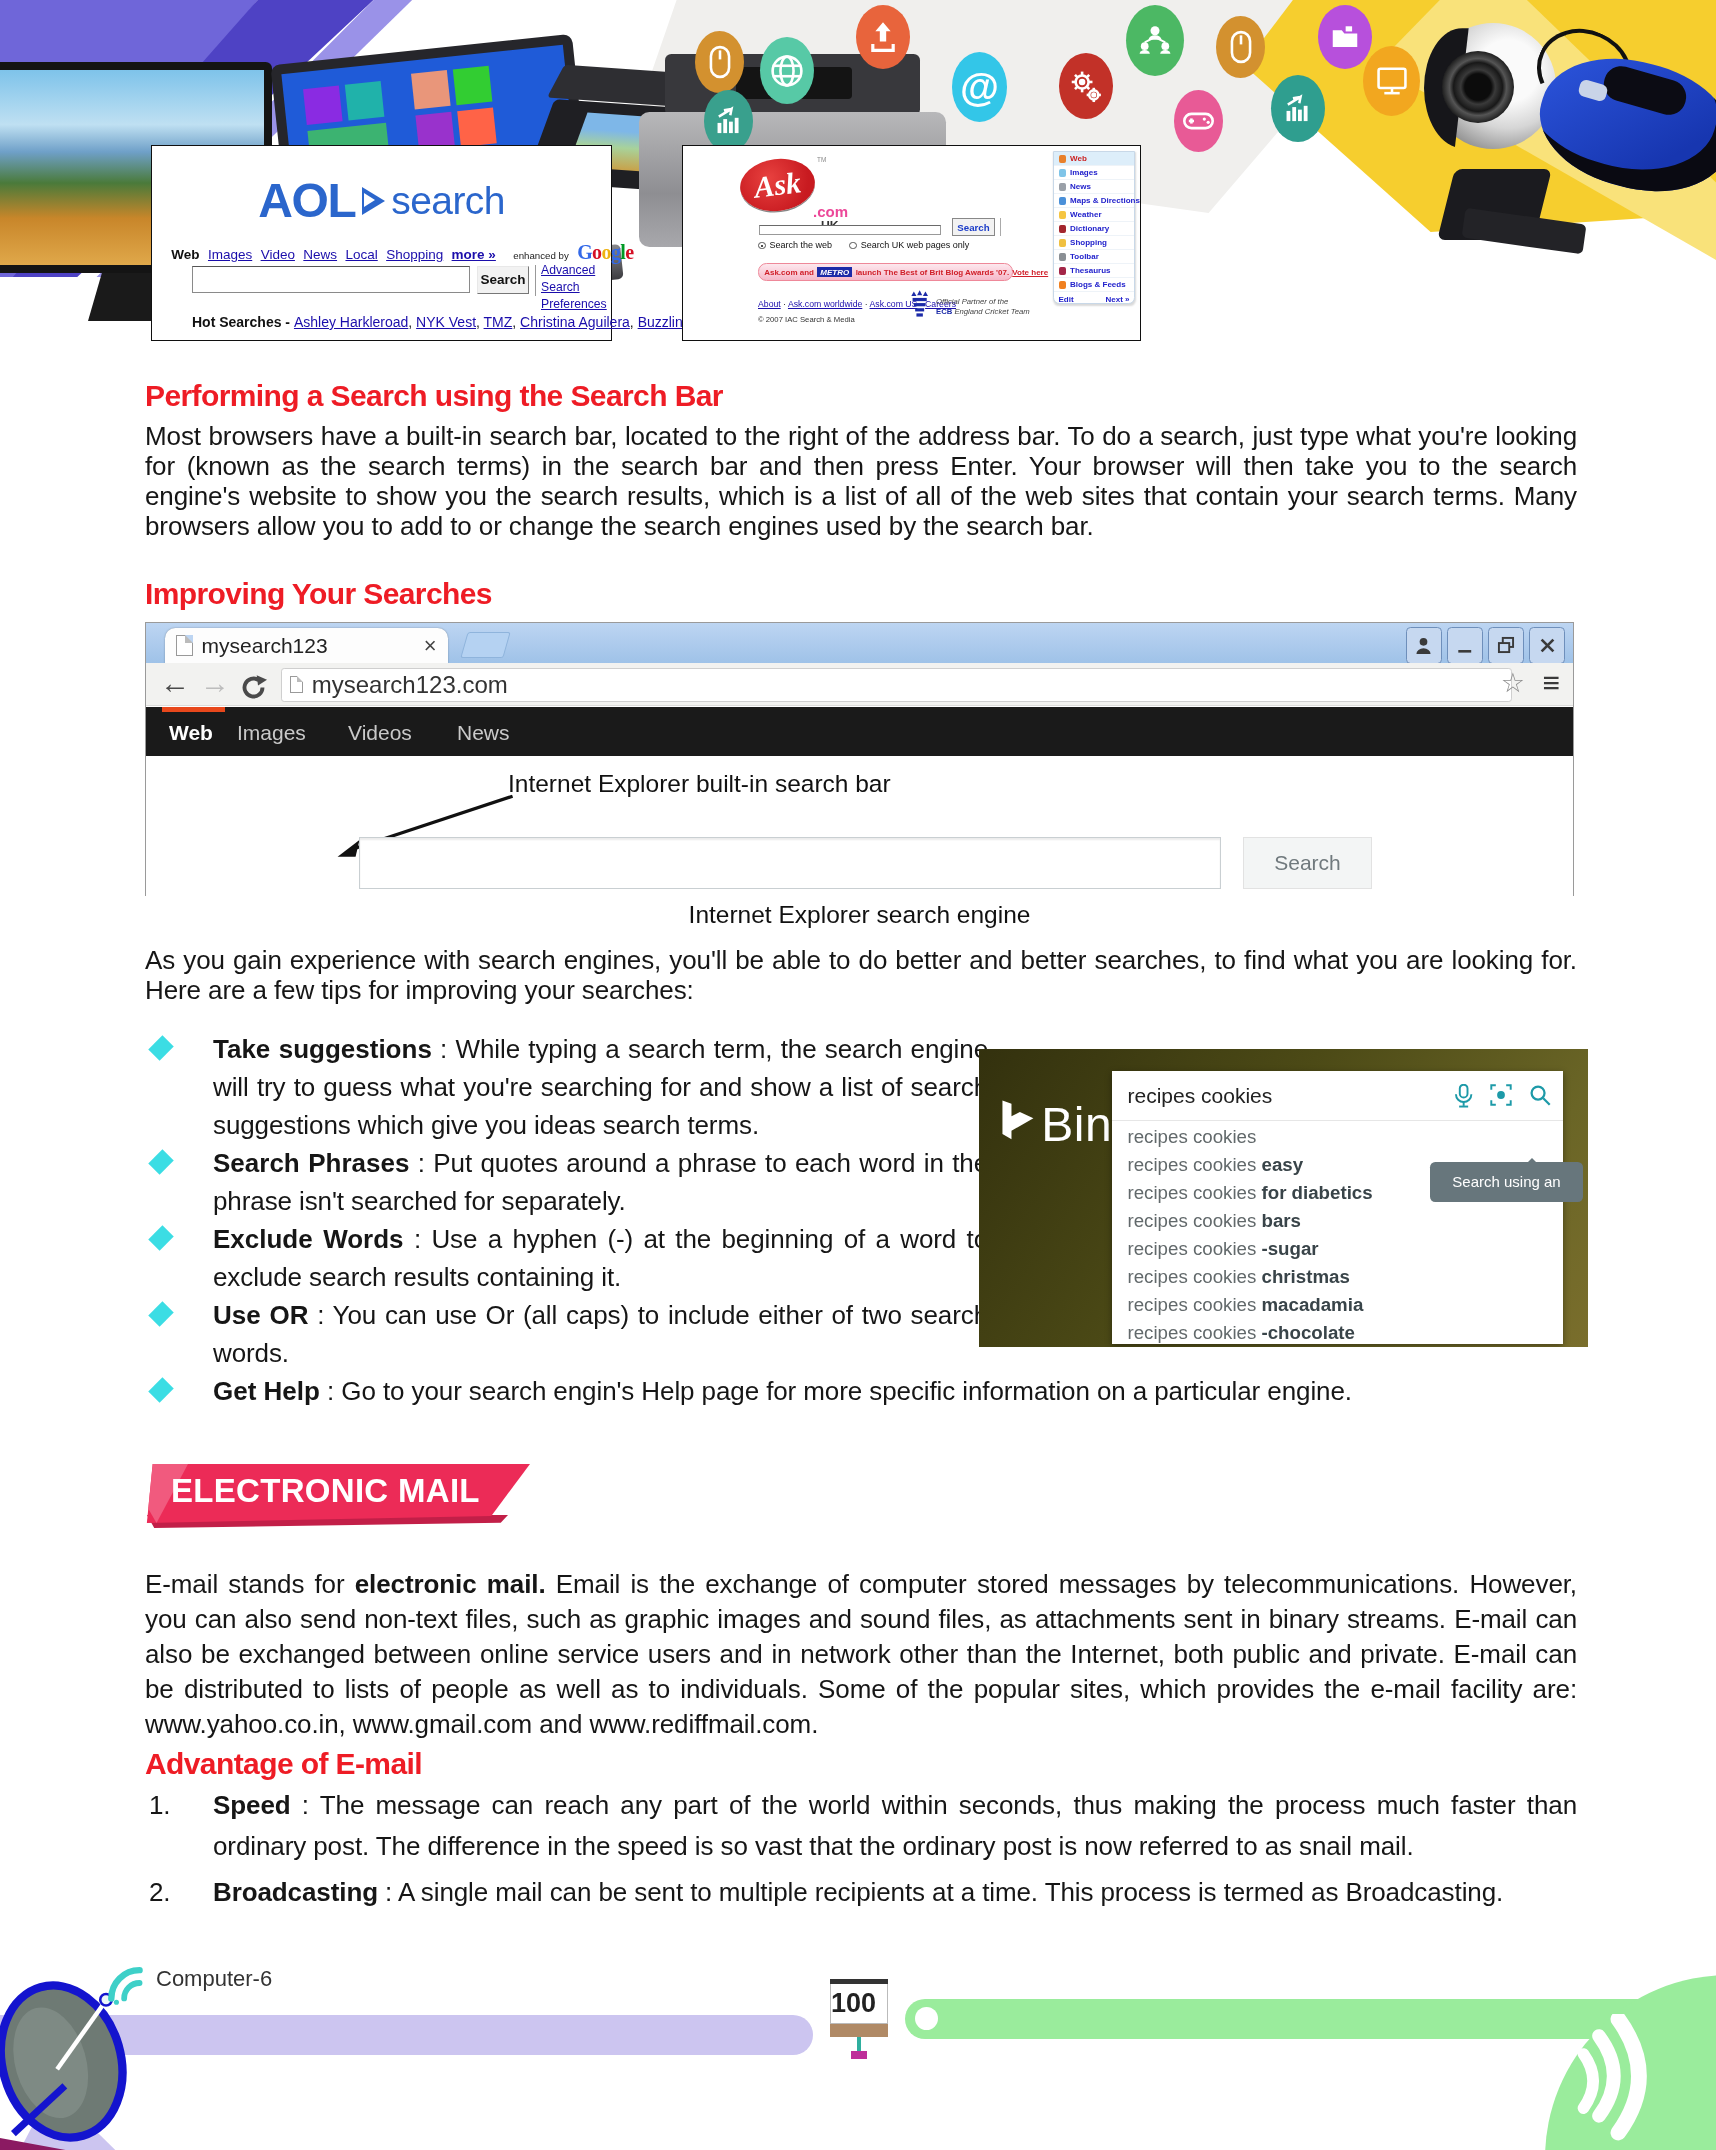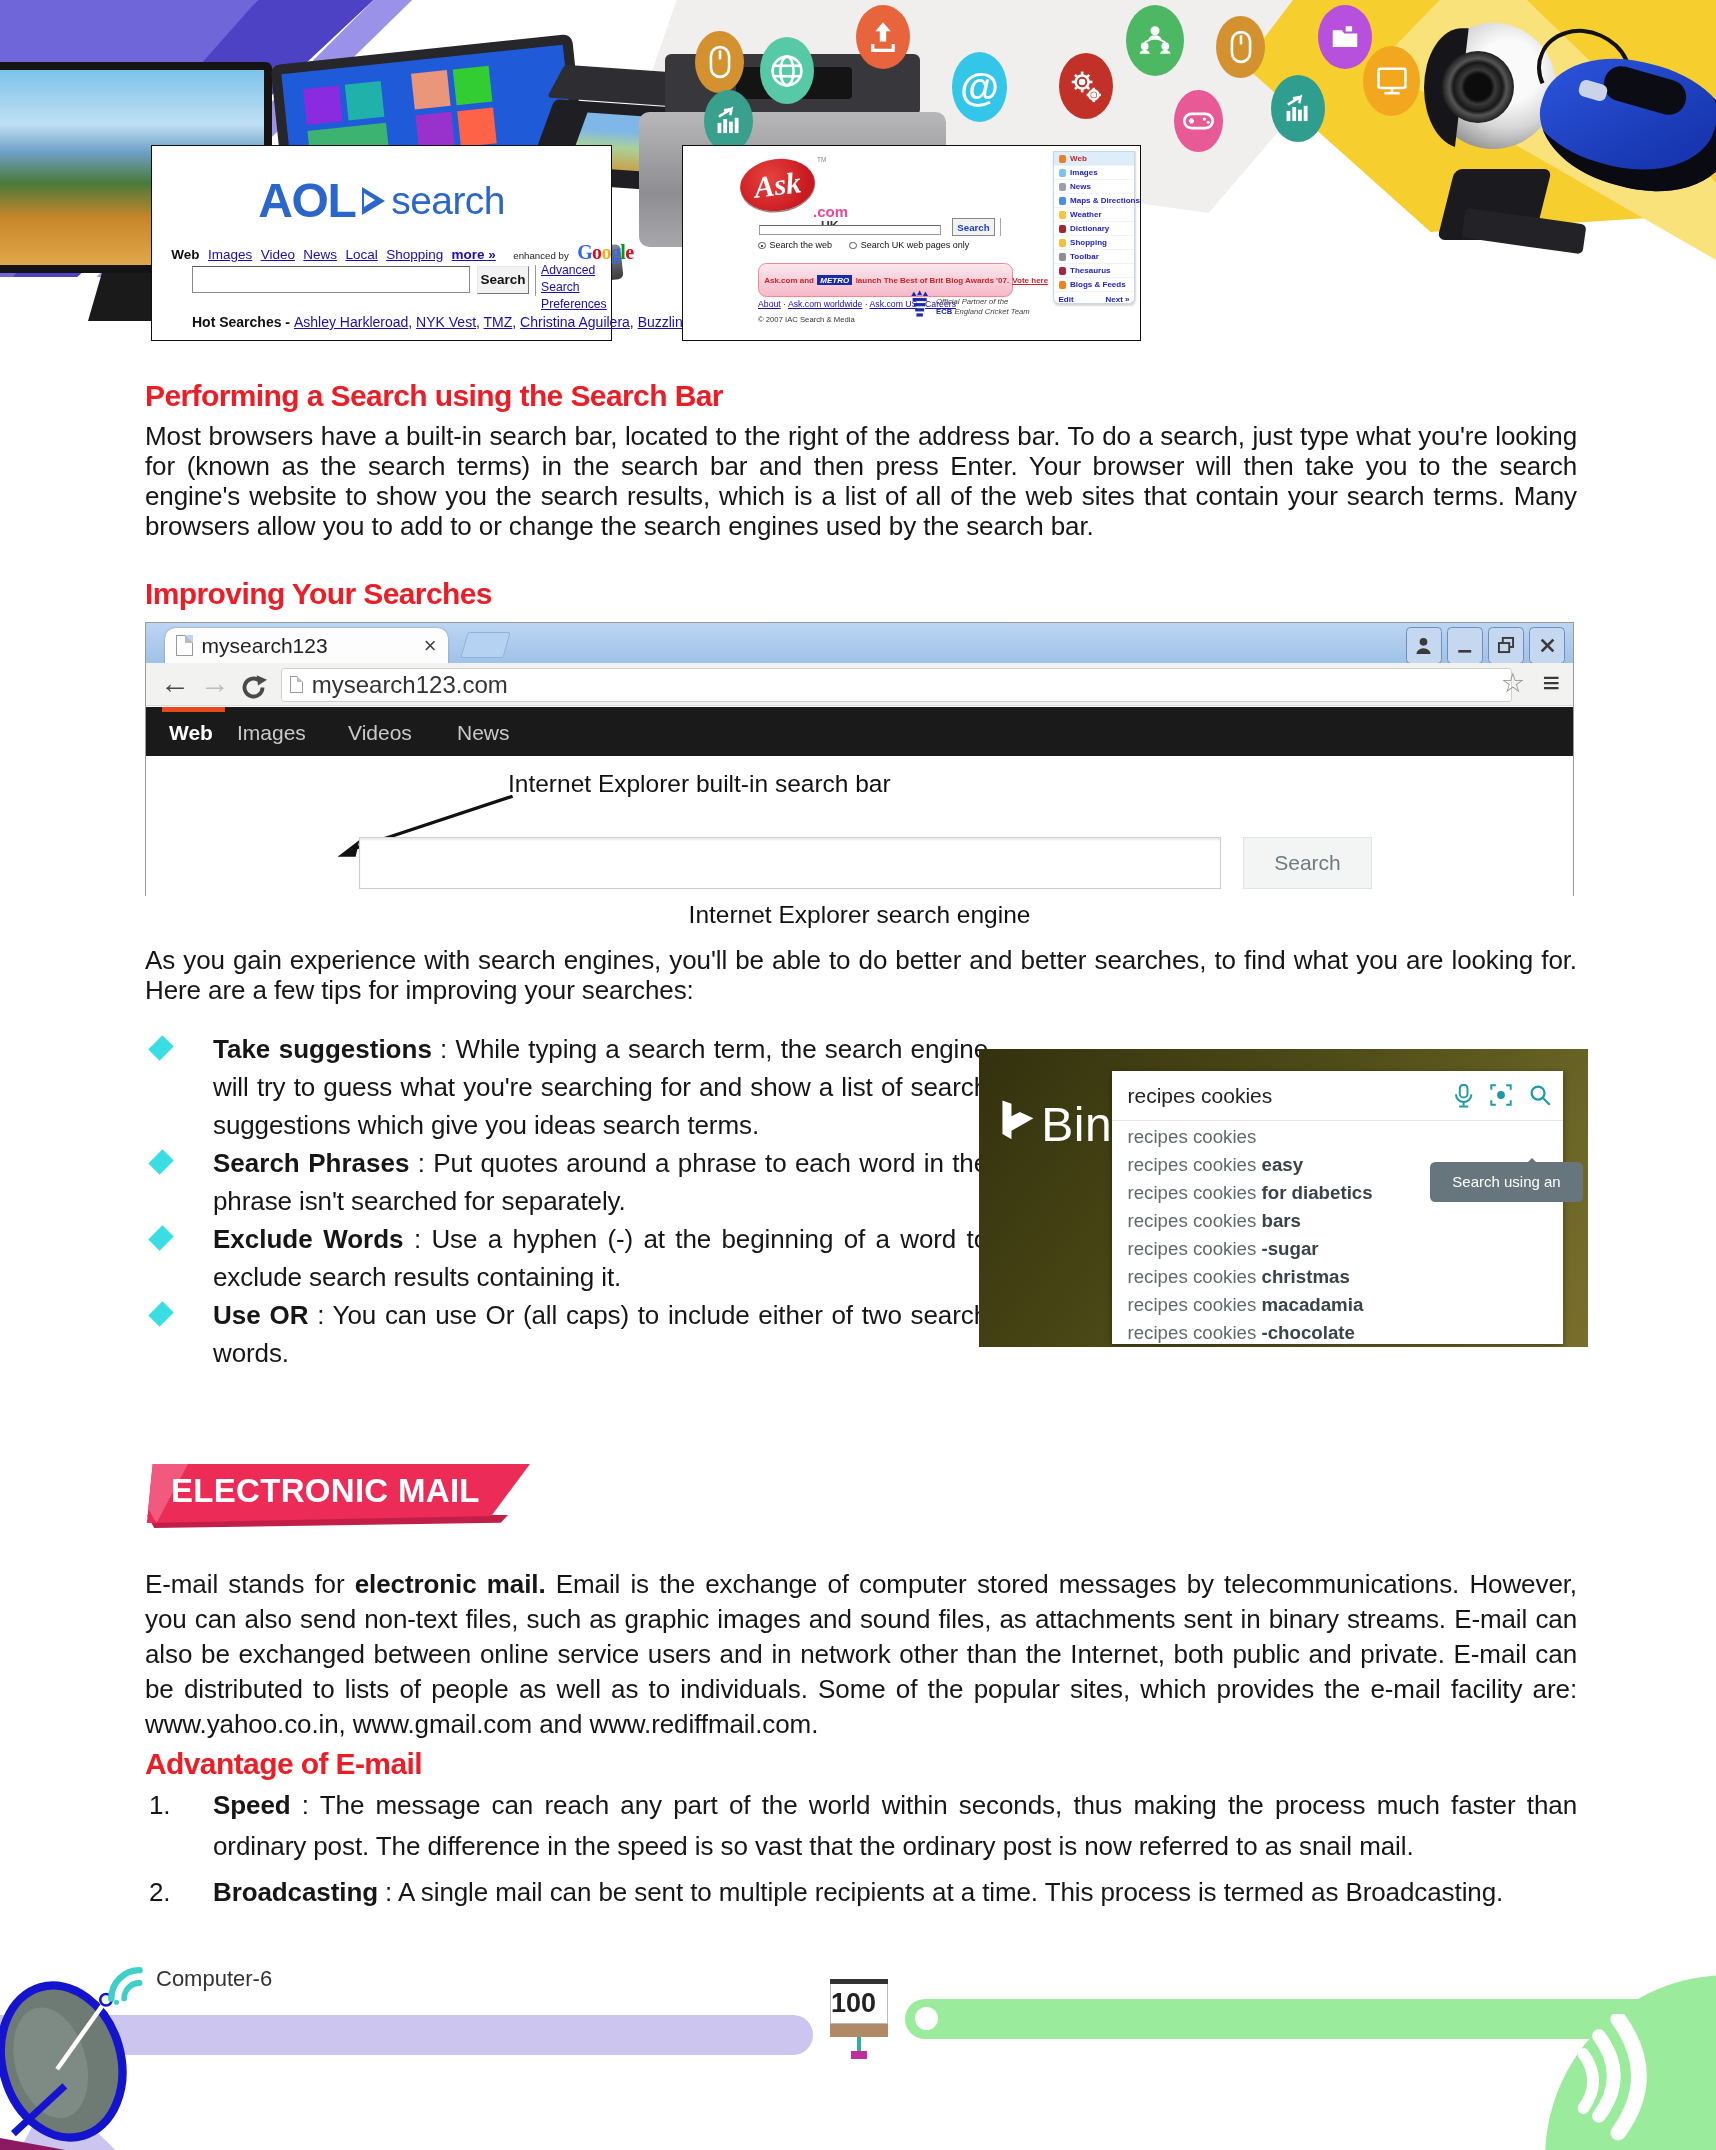--- a/index.html
+++ b/index.html
@@ -93,21 +93,21 @@
 .ask-oval span{color:#fff;font-size:30px;font-weight:bold;font-style:italic;font-family:"Liberation Serif",serif}
 .ask-tm{position:absolute;left:134px;top:10.3px;font-size:6.4px;color:#888}
 .ask-com{position:absolute;left:130px;top:57px;font-size:15px;font-weight:bold;color:#ec4899}
 .ask-uk{position:absolute;left:138px;top:73px;font-size:12.2px;font-weight:bold;color:#333}
 .ask-input{position:absolute;left:76px;top:79px;width:182px;height:10.3px;background:#fff;border:0.6px solid #999;border-top:1.9px solid #6a6a6a}
 .ask-btn{position:absolute;left:269px;top:72px;width:43px;height:18px;background:#F2F2F2;border:0.6px solid #888;font-size:9.7px;font-weight:bold;color:#1A3BC8;text-align:center;line-height:17px;cursor:pointer}
 .ask-btnsep{position:absolute;left:317px;top:72px;width:1.3px;height:18px;background:#aaa}
 .ask-radios{position:absolute;left:75px;top:94px;display:flex;gap:17px;font-size:9px;color:#111;align-items:center}
 .radio{width:7.7px;height:7.7px;border:0.6px solid #555;border-radius:50%;display:inline-block;vertical-align:middle;margin-right:3.9px;position:relative}
 .radio.sel::after{content:"";position:absolute;left:1.9px;top:1.9px;width:2.6px;height:2.6px;border-radius:50%;background:#111}
-.ask-banner{position:absolute;left:75px;top:117px;width:255px;height:34px;border-radius:8.4px;background:linear-gradient(#FDE8EE,#F6B8C8);border:0.6px solid #E89;display:flex;align-items:center;gap:3.2px;padding:0 5.2px;font-size:8px;font-weight:bold;color:#D0202A;white-space:nowrap}
+.ask-banner{position:absolute;left:75px;top:117px;width:255px;height:18px;border-radius:8.4px;background:linear-gradient(#FDE8EE,#F6B8C8);border:0.6px solid #E89;display:flex;align-items:center;gap:3.2px;padding:0 5.2px;font-size:8px;font-weight:bold;color:#D0202A;white-space:nowrap}
 .metro{background:#1C2BA8;color:#fff;padding:0.6px 3.2px;font-style:italic}
 .vote{color:#D0202A;text-decoration:underline;cursor:pointer}
 .ask-links{position:absolute;left:75px;top:153px;font-size:8.7px}
 .ask-copy{position:absolute;left:75px;top:169px;font-size:7.7px;color:#333}
 .ask-crest{position:absolute;left:227px;top:144px}
 .ask-partner{position:absolute;left:253px;top:151px;font-size:7.7px;font-style:italic;color:#444;line-height:9.7px}
 .ask-partner b{font-style:normal;color:#1C2BA8}
 .ask-side{position:absolute;left:370px;top:5.2px;width:82px;height:153px;background:#fff;border:0.6px solid #C8D8E8;border-radius:0 0 6.4px 6.4px;box-shadow:0.6px 1.3px 1.9px rgba(0,0,0,.15);font-size:8px}
 .srow2{display:flex;align-items:center;gap:3.9px;height:14px;padding:0 4.5px;border-bottom:0.6px solid #EEF3F8;color:#2222CC;font-weight:bold;cursor:pointer;white-space:nowrap}
 .srow2:first-child{background:#DDEEFA;color:#CC2222}
@@ -566,20 +566,21 @@
 </div>
 <div class="caption">Internet Explorer search engine</div>
 
 <p class="bodyp p2">As you gain experience with search engines, you'll be able to do better and better searches, to find what you are looking for. Here are a few tips for improving your searches:</p>
 
 <div class="bullets">
   <div class="bullet narrow"><span class="dia"></span><b class="lead">Take suggestions</b><span> : While typing a search term, the search engine will try to guess what you're searching for and show a list of search suggestions which give you ideas search terms.</span></div>
   <div class="bullet narrow"><span class="dia"></span><b class="lead">Search Phrases</b><span> : Put quotes around a phrase to each word in the phrase isn't searched for separately.</span></div>
   <div class="bullet narrow"><span class="dia"></span><b class="lead">Exclude Words</b><span> : Use a hyphen (-) at the beginning of a word to exclude search results containing it.</span></div>
   <div class="bullet narrow"><span class="dia"></span><b class="lead">Use OR</b><span> : You can use Or (all caps) to include either of two search words.</span></div>
+  <div class="bullet"><span class="dia"></span><b class="lead">Get Help</b><span> : Go to your search engin's Help page for more specific information on a particular engine.</span></div>
 </div>
 
 <div class="bing">
   <div class="bing-logo">
     <svg width="40" height="52" viewBox="0 0 31 40">
         <path d="M5 1 L12 3.6 V24.5 L29 14.8 L18.5 10 L12 13.2 V24.5 L12 31 L5 27 Z" fill="#fff"></path>
       </svg>
     <span class="wd">Bing</span>
   </div>
   <div class="bpanel">

